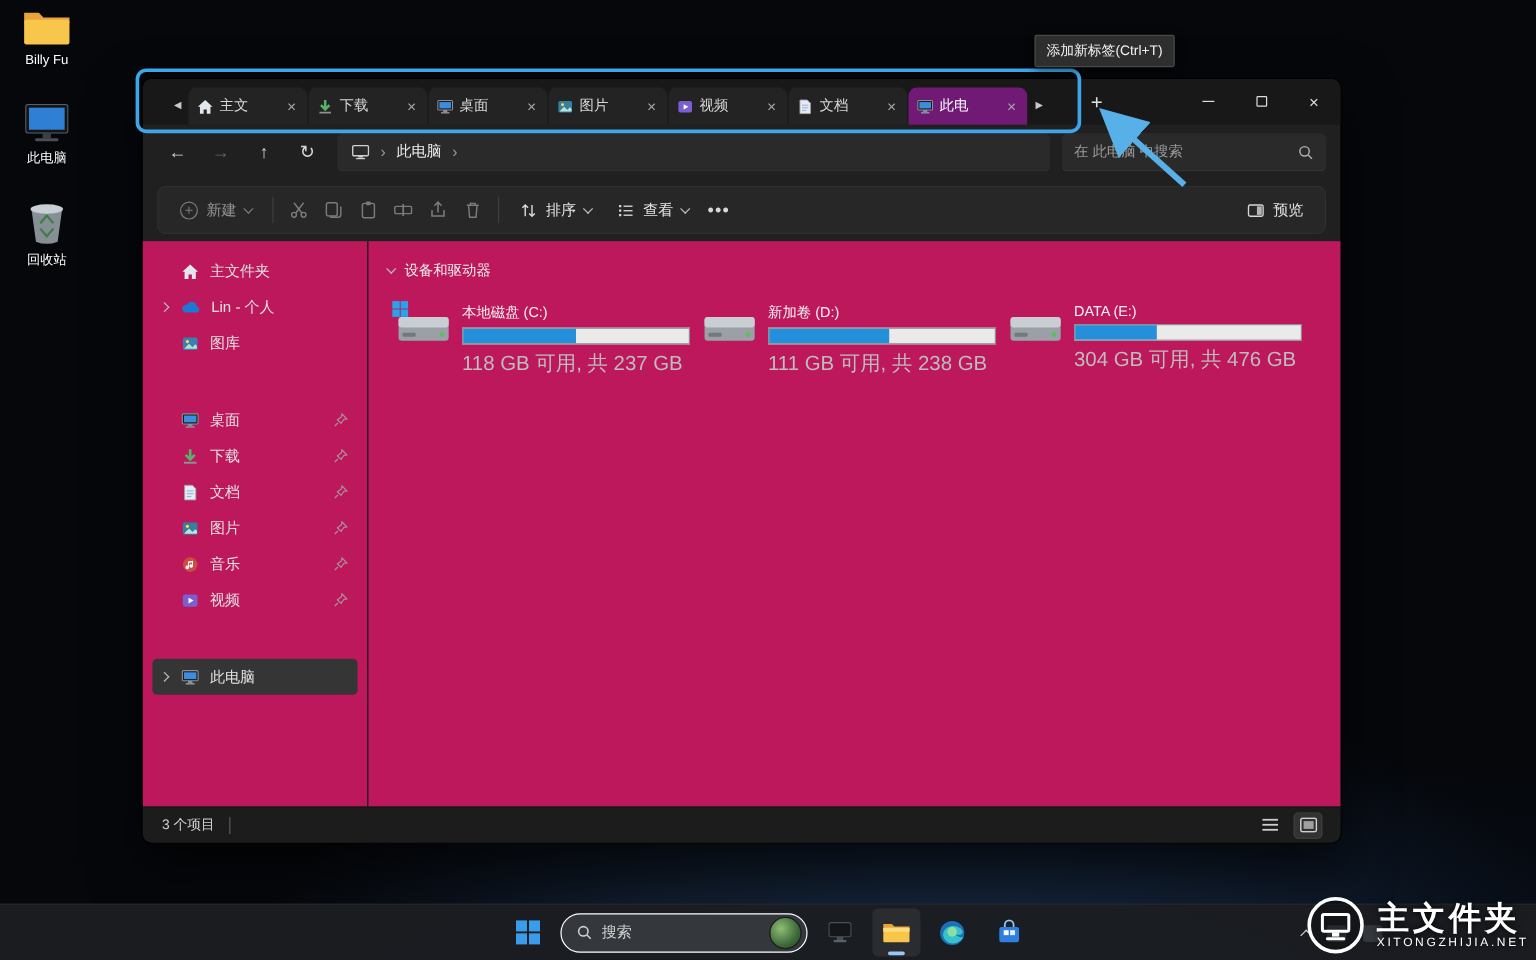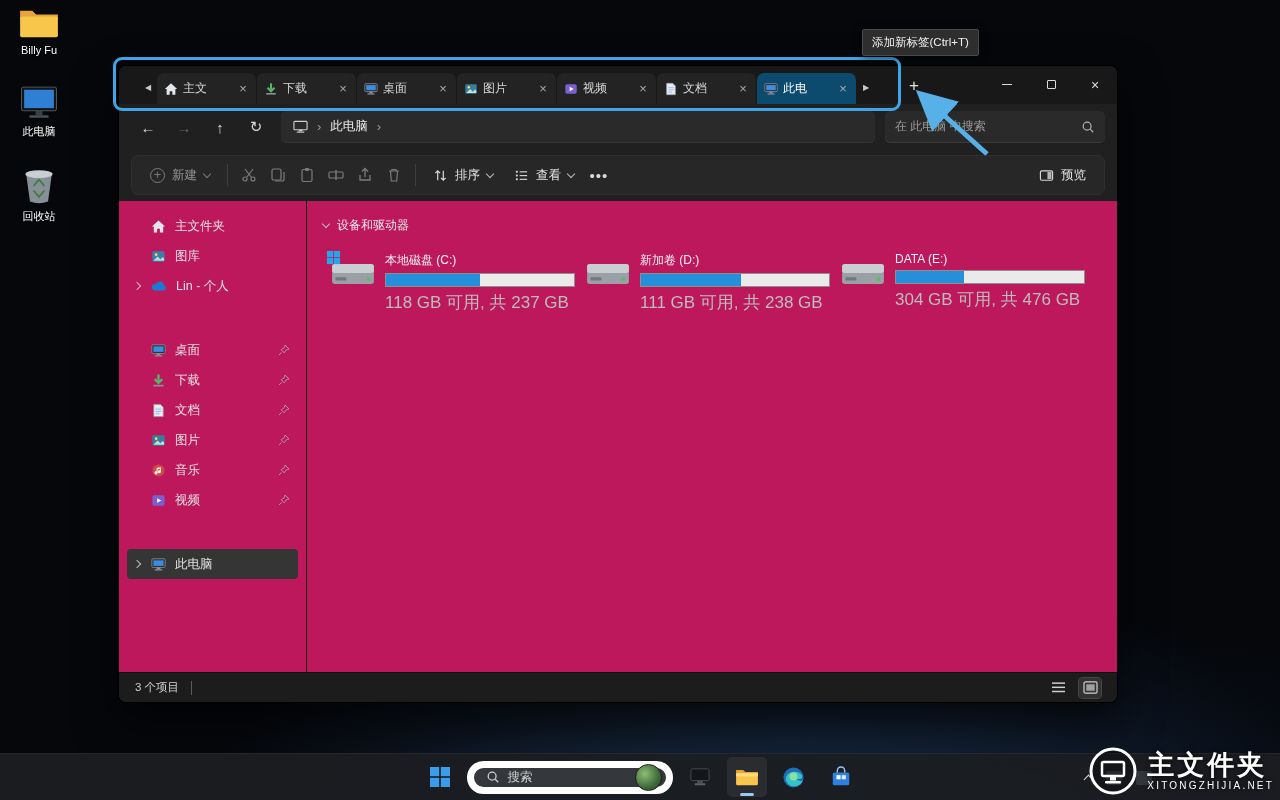--- a/index.html
+++ b/index.html
@@ -22,21 +22,21 @@
 
   
   .window { position:absolute; left:118px; top:65px; width:1000px; height:638px;
     background:#202020; border:1px solid #000; border-radius:8px;
     box-shadow:0 18px 44px rgba(0,0,0,.65); display:flex; flex-direction:column; z-index:10; }
 
   
   .tabbar { height:38px; background:#181818; border-radius:8px 8px 0 0; display:flex; align-items:flex-end; padding-left:20px; position:relative; }
   .tab-scroll { width:18px; height:30px; display:flex; align-items:center; justify-content:center; color:#c8c8c8; font-size:8px; margin-bottom:2px; }
   .tab { width:99px; height:31px; background:#232323; border-radius:7px 7px 0 0; display:flex; align-items:center; gap:5px; padding:0 5px 0 7px; margin-right:1px; color:#d8d8d8; font-size:12px; }
-  .tab.active { background:#0c4a6e; color:#fff; }
+  .tab.active { background:#701a75; color:#fff; }
   .tab .tlabel { flex:1; white-space:nowrap; overflow:hidden; }
   .tab .tclose { width:16px; height:16px; display:flex; align-items:center; justify-content:center; font-size:13px; color:#a8a8a8; border-radius:3px; }
   .newtab { width:34px; height:30px; margin-left:22px; margin-bottom:3px; display:flex; align-items:center; justify-content:center; color:#e0e0e0; font-size:17px; border-radius:5px; }
   .tab-highlight { position:absolute; left:-6px; top:-9px; width:788px; height:54px; border:3px solid #3ea6e8; border-radius:9px; pointer-events:none; z-index:6; }
   .win-controls { position:absolute; right:0; top:0; height:37px; display:flex; }
   .wc { width:44px; height:37px; display:flex; align-items:center; justify-content:center; color:#dcdcdc; font-size:14px; }
   .wc .minbar { width:10px; height:1px; background:#dcdcdc; }
   .wc .maxbox { width:9px; height:9px; border:1px solid #dcdcdc; border-radius:1px; }
 
   
@@ -87,21 +87,21 @@
 
   
   .tooltip { position:absolute; left:862px; top:29px; background:#2e2e2e; border:1px solid #4a4a4a; color:#f2f2f2; font-size:11.5px; padding:5px 9px; border-radius:2px; box-shadow:0 2px 8px rgba(0,0,0,.55); z-index:60; white-space:nowrap; }
   .arrow { position:absolute; left:905px; top:88px; z-index:55; pointer-events:none; }
 
   
   .taskbar { position:absolute; left:0; right:0; bottom:0; height:47px; background:rgba(27,29,33,.97); border-top:1px solid rgba(255,255,255,.05); display:flex; align-items:center; justify-content:center; gap:7px; z-index:40; }
   .tb-btn { width:40px; height:40px; display:flex; align-items:center; justify-content:center; border-radius:5px; position:relative; }
   .tb-btn.active { background:rgba(255,255,255,.07); }
   .tb-btn.active::after { content:""; position:absolute; bottom:1px; left:50%; transform:translateX(-50%); width:14px; height:3px; border-radius:2px; background:#98c7ef; }
-  .tb-search { height:33px; width:206px; border-radius:17px; background:#34373c; border:7px solid #ffffff; display:flex; align-items:center; gap:8px; padding:0 4px 0 12px; color:#d2d2d2; font-size:12.5px; }
+  .tb-search { height:33px; width:206px; border-radius:17px; background:#34373c; border:1px solid #ffffff; display:flex; align-items:center; gap:8px; padding:0 4px 0 12px; color:#d2d2d2; font-size:12.5px; }
   .turtle { width:27px; height:27px; border-radius:50%; margin-left:auto; background:radial-gradient(circle at 35% 35%, #8fbe74, #3e6b3a 60%, #27411f); border:1px solid #1d1d1d; }
   .tray { position:absolute; right:128px; top:0; height:47px; display:flex; align-items:center; gap:14px; color:#d8d8d8; }
   .tray-chev { width:7px; height:7px; border-left:1.6px solid #d8d8d8; border-top:1.6px solid #d8d8d8; transform:rotate(45deg); margin-top:3px; }
   .tray-ico { width:16px; height:14px; background:#3a3d42; border-radius:2px; opacity:.8; }
 
   
   .watermark { position:absolute; right:6px; bottom:0; height:58px; display:flex; align-items:center; gap:9px; z-index:70; color:#fff; }
   .wm-text { display:flex; flex-direction:column; line-height:1.1; }
   .wm-title { font-size:27px; font-weight:bold; letter-spacing:3px; text-shadow:0 0 5px rgba(0,0,0,.95); }
   .wm-sub { font-size:10px; letter-spacing:2.2px; text-shadow:0 0 4px rgba(0,0,0,.95); }
@@ -359,37 +359,37 @@
     <div class="sidebar">
       <div class="side-item">
         <span>
             <svg width="15" height="15" viewBox="0 0 16 16">
               <path d="M8 1.5 L15 8 H13 V14.5 H9.5 V10.5 H6.5 V14.5 H3 V8 H1 Z" fill="#e3e7ec"></path>
             </svg>
           </span>
         <span>主文件夹</span>
       </div>
       <div class="side-item">
+        <span class="side-exp chev-r"></span>
+        <span>
+            <svg width="16" height="16" viewBox="0 0 16 16">
+              <path d="M4.3 12.5 a3.3 3.3 0 1 1 .7-6.5 a4.2 4.2 0 0 1 8 1.2 a2.7 2.7 0 0 1-.5 5.3 Z" fill="#1d7ad4"></path>
+            </svg>
+          </span>
+        <span>Lin - 个人</span>
+      </div>
+      <div class="side-item">
         <span>
             <svg width="15" height="15" viewBox="0 0 16 16">
               <rect x="1.5" y="2.5" width="13" height="11" rx="1.5" fill="#3a7fb0"></rect>
               <circle cx="5.5" cy="6" r="1.4" fill="#ffd95e"></circle>
               <path d="M3 12 L7 8 L10 11 L12.5 8.5 L14 10 V12.5 H3Z" fill="#b8e0cf"></path>
             </svg>
           </span>
         <span>图库</span>
-      </div>
-      <div class="side-item">
-        <span class="side-exp chev-r"></span>
-        <span>
-            <svg width="16" height="16" viewBox="0 0 16 16">
-              <path d="M4.3 12.5 a3.3 3.3 0 1 1 .7-6.5 a4.2 4.2 0 0 1 8 1.2 a2.7 2.7 0 0 1-.5 5.3 Z" fill="#1d7ad4"></path>
-            </svg>
-          </span>
-        <span>Lin - 个人</span>
       </div>
       <div class="side-gap"></div>
       <div class="side-item">
         <span>
             <svg width="15" height="15" viewBox="0 0 16 16">
               <rect x="1" y="2" width="14" height="9" rx="1" fill="#1c1c1c" stroke="#8a9097"></rect>
               <rect x="2.5" y="3.5" width="11" height="6" fill="#3c8ce0"></rect>
               <rect x="6" y="11" width="4" height="2" fill="#8a9097"></rect>
               <rect x="4" y="13" width="8" height="1.4" fill="#8a9097"></rect>
             </svg>

